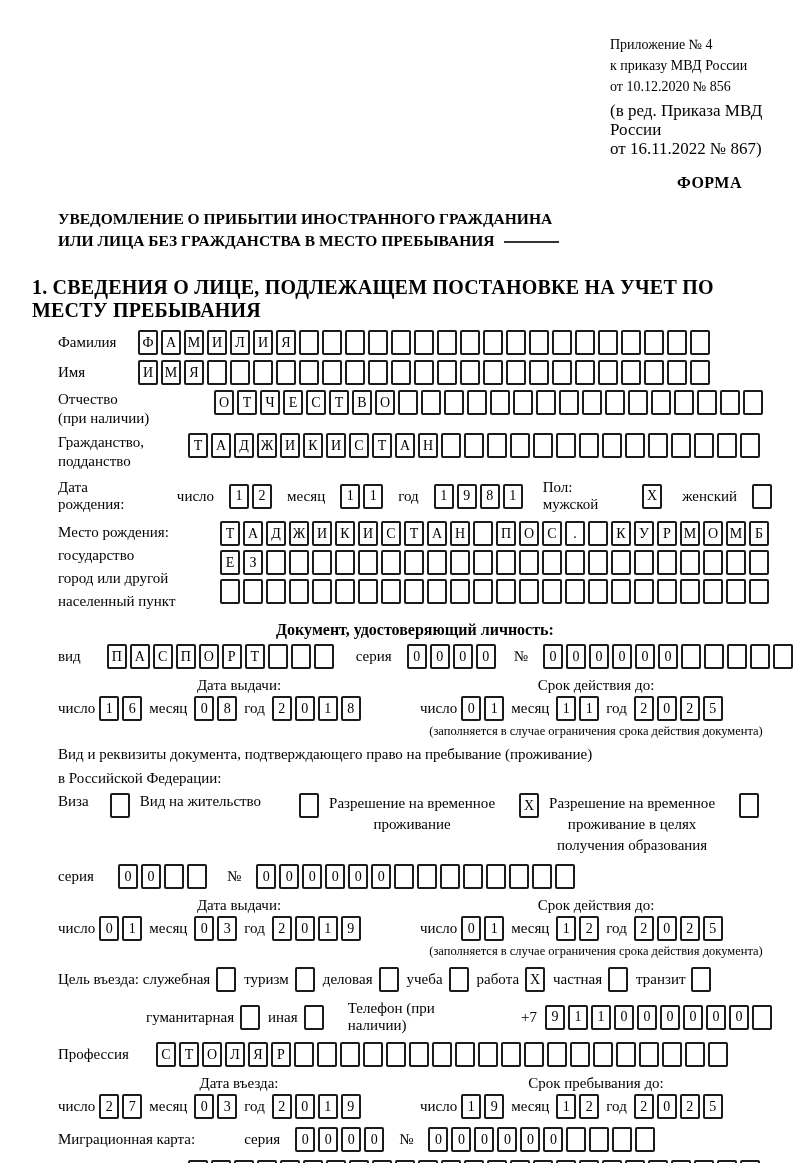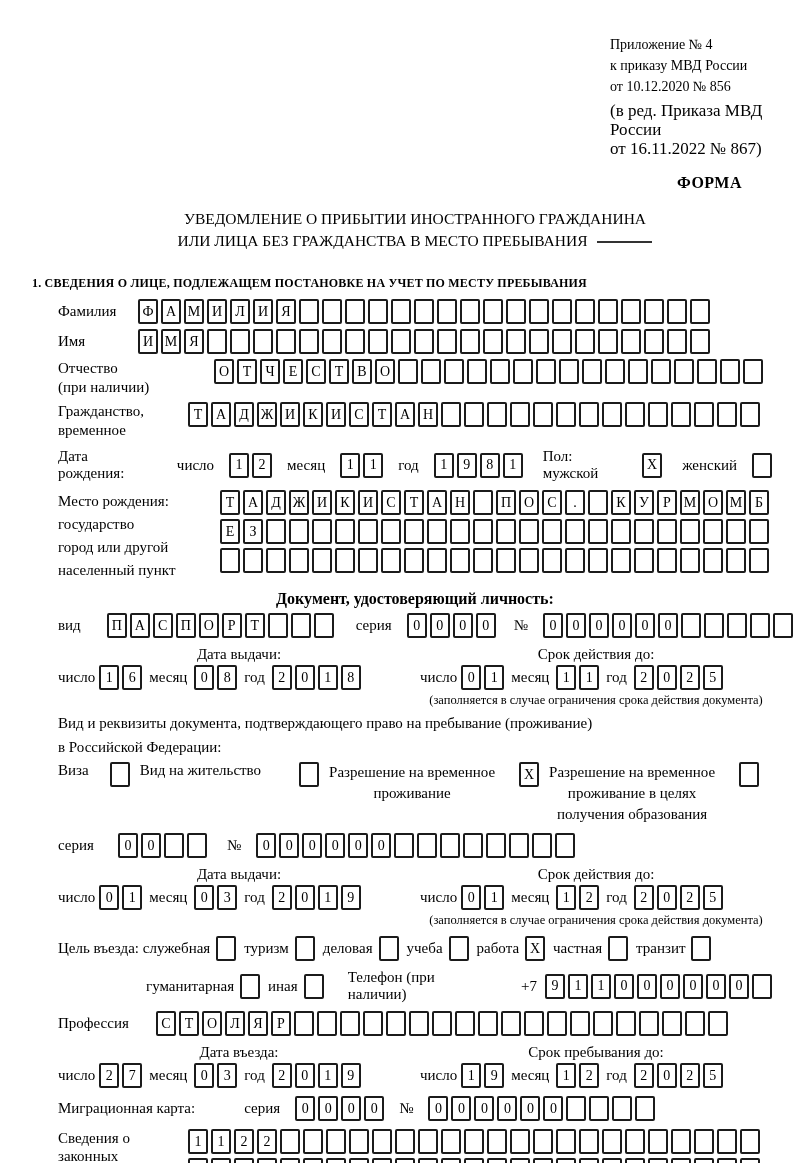--- a/index.html
+++ b/index.html
@@ -5,23 +5,23 @@
   html,body { margin:0; padding:0; background:#fff; }
   body { width:800px; height:1163px; overflow:hidden; color:#000;
          font-family:"Liberation Serif", serif; font-size:15px; }
   .page { box-sizing:border-box; width:800px; height:1163px; padding:34px 28px 0 58px; }
 
   
   .appendix { margin-left:552px; font-size:14px; line-height:21px; }
   .edition  { margin-top:4px; font-size:17px; line-height:19px; }
   .forma { text-align:right; padding-right:30px; font-weight:bold; font-size:16px; margin-top:16px; letter-spacing:.5px; }
 
-  .title { text-align:center; font-weight:normal; font-size:15.5px; line-height:22px; margin-top:16px; }
+  .title { font-weight:bold; font-size:15.5px; line-height:22px; margin-top:16px; }
   .blank-line { display:inline-block; width:55px; border-bottom:2px solid #333; margin-left:10px; transform:translateY(-3px); }
-  .sec-heading { font-weight:bold; font-size:12px; margin-top:24px; margin-left:-26px; letter-spacing:.2px; }
+  .sec-heading { font-weight:bold; font-size:20px; margin-top:24px; margin-left:-26px; letter-spacing:.2px; }
 
   
   .cells { display:flex; gap:3px; }
   .cell, .cb { box-sizing:border-box; width:20px; min-width:20px; height:25px;
     border:2px solid #1b1b1b; border-radius:2px; background:#fff;
     display:flex; align-items:center; justify-content:center; font-size:14px; }
   .frow { display:flex; align-items:center; margin-top:5px;gap:12px; }
   .frow.top { align-items:flex-start; }
   .lbl { font-size:15px; }
   .w68 { width:68px; min-width:68px; }
@@ -170,21 +170,21 @@
         <div class="cell"></div>
         <div class="cell"></div>
         <div class="cell"></div>
         <div class="cell"></div>
       </div>
   </div>
 
   <div class="frow top">
     <div class="lbl w118 two-line">
       <div>Гражданство,</div>
-      <div>временное</div>
+      <div>подданство</div>
     </div>
     <div class="cells">
         <div class="cell">Т</div>
         <div class="cell">А</div>
         <div class="cell">Д</div>
         <div class="cell">Ж</div>
         <div class="cell">И</div>
         <div class="cell">К</div>
         <div class="cell">И</div>
         <div class="cell">С</div>

